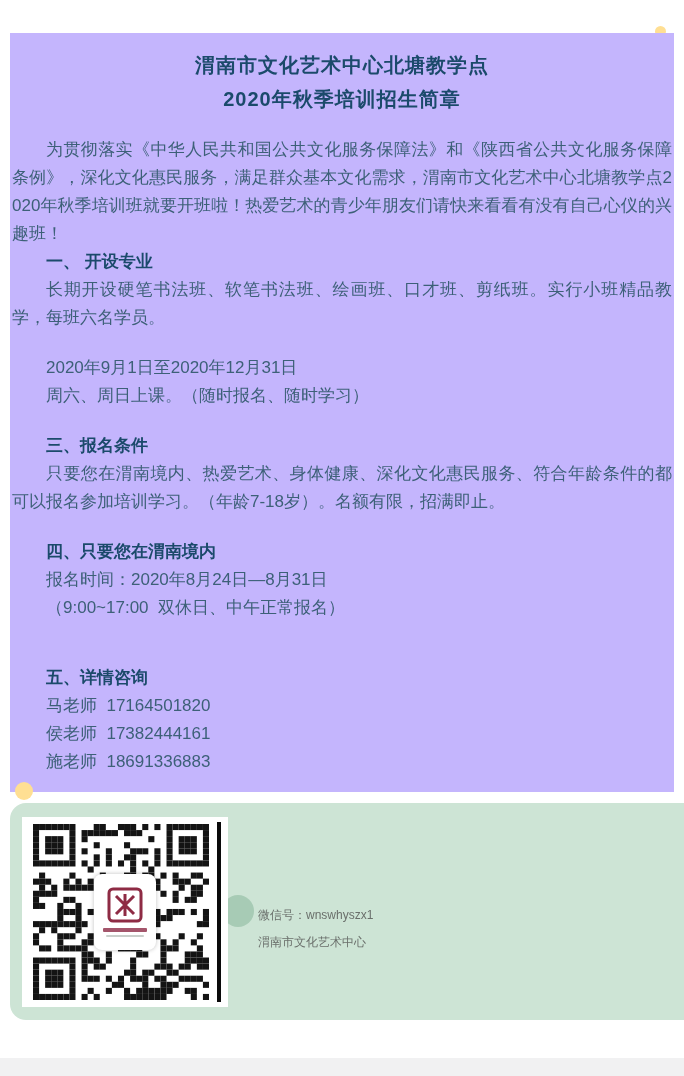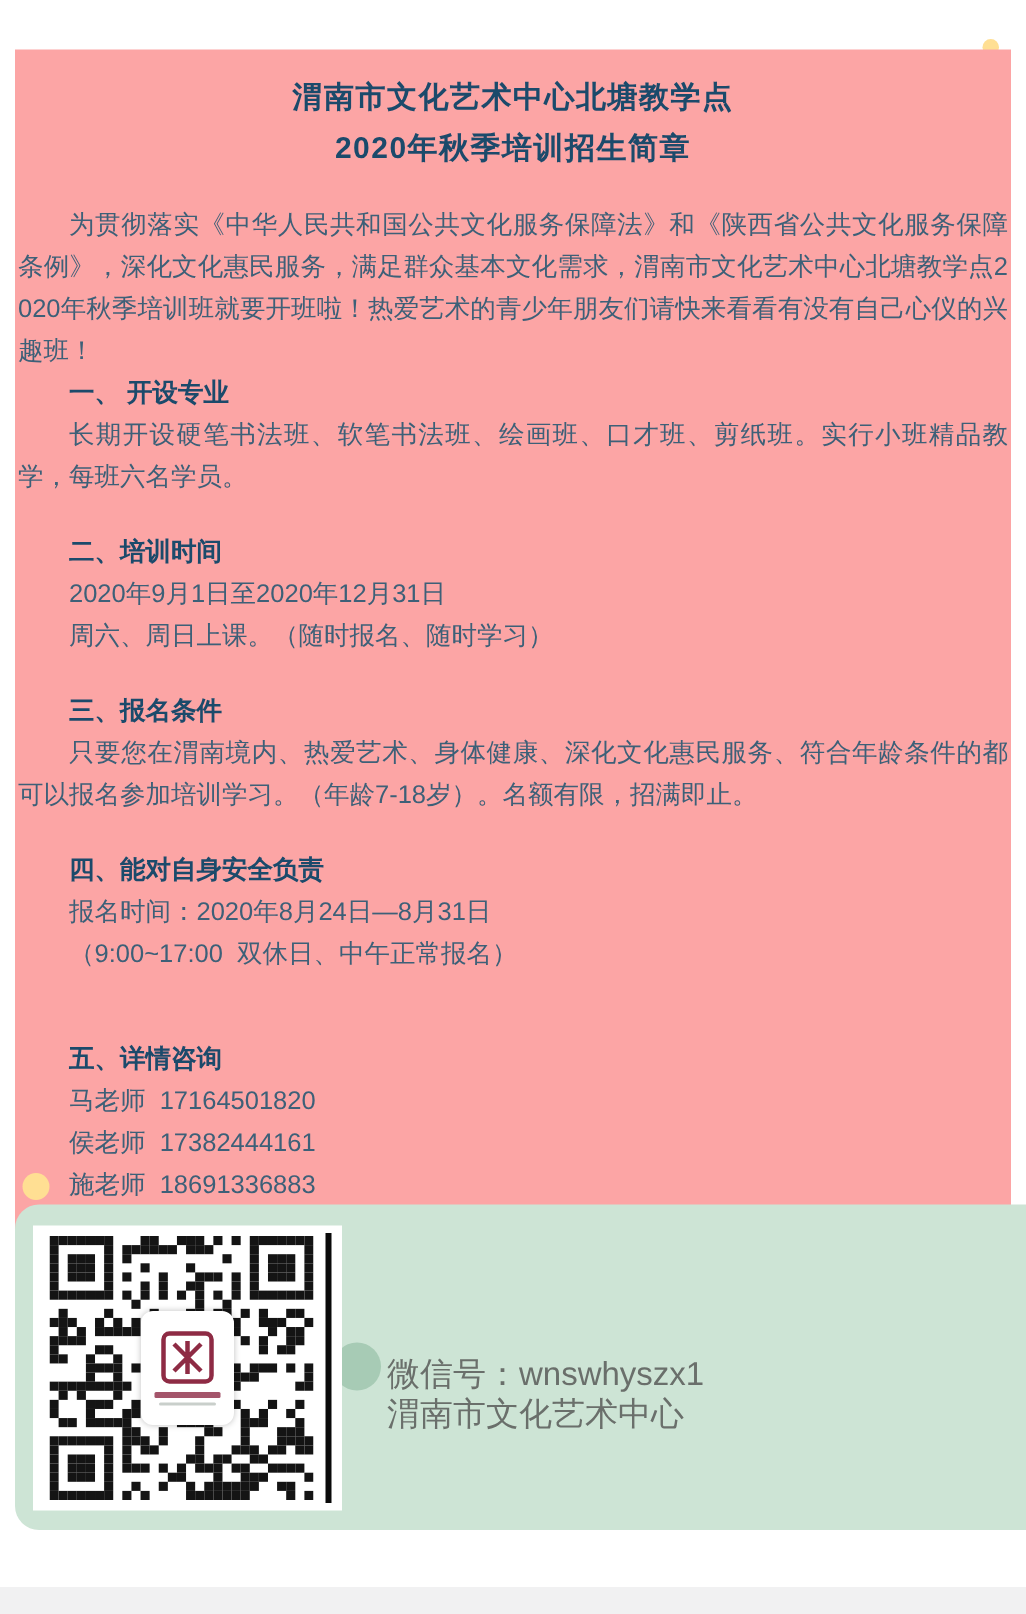--- a/index.html
+++ b/index.html
@@ -4,21 +4,21 @@
 <style>
   html,body{margin:0;padding:0;}
   body{
     width:684px;height:1076px;position:relative;overflow:hidden;
     background:#ffffff;
     font-family:"Liberation Sans","DejaVu Sans",sans-serif;
   }
   
   .panel{
     position:absolute;left:10px;top:33px;width:664px;
-    background:#fca5a5;
+    background:#c4b5fd;
     padding:15px 2px 16px 2px;box-sizing:border-box;
   }
   .title-line{
     text-align:center;font-size:20px;line-height:34px;font-weight:bold;
     color:#1B4A6B;letter-spacing:1px;
   }
   .doc-body{margin-top:20px;}
   .para{
     margin:0;font-size:17px;line-height:28px;color:#3D6078;
     text-align:justify;text-indent:2em;white-space:pre-wrap;
@@ -53,21 +53,21 @@
   }
   .emblem{width:36px;height:36px;}
   .cap1{width:44px;height:4px;background:#A4556B;margin-top:5px;border-radius:1px;}
   .cap2{width:38px;height:2px;background:#C9CFCB;margin-top:3px;border-radius:1px;}
   .bump{
     position:absolute;left:212px;top:92px;width:32px;height:32px;border-radius:50%;
     background:#A7CBB5;z-index:1;
   }
   .footer-text{
     position:absolute;left:248px;top:99px;z-index:2;
-    font-size:22px;line-height:27px;color:#6A6F6B;
+    font-size:12px;line-height:27px;color:#6A6F6B;
   }
   
   .bottom-bar{
     position:absolute;left:0;top:1058px;width:684px;height:18px;background:#F1F1F2;
   }
 </style>
 </head>
 <body>
 
 <div class="dot dot-top"></div>
@@ -76,30 +76,29 @@
   <div class="title-line">渭南市文化艺术中心北塘教学点</div>
   <div class="title-line">2020年秋季培训招生简章</div>
   <div class="doc-body">
     <p class="para">为贯彻落实《中华人民共和国公共文化服务保障法》和《陕西省公共文化服务保障条例》，深化文化惠民服务，满足群众基本文化需求，渭南市文化艺术中心北塘教学点2020年秋季培训班就要开班啦！热爱艺术的青少年朋友们请快来看看有没有自己心仪的兴趣班！</p>
     <div id="sections">
         <div class="section">
           <p class="para heading">一、 开设专业</p>
           <p class="para">长期开设硬笔书法班、软笔书法班、绘画班、口才班、剪纸班。实行小班精品教学，每班六名学员。</p>
         </div>
         <div class="section">
-          <p class="para heading">二、培训时间</p>
           <p class="para">2020年9月1日至2020年12月31日</p>
           <p class="para">周六、周日上课。（随时报名、随时学习）</p>
         </div>
         <div class="section">
           <p class="para heading">三、报名条件</p>
           <p class="para">只要您在渭南境内、热爱艺术、身体健康、深化文化惠民服务、符合年龄条件的都可以报名参加培训学习。（年龄7-18岁）。名额有限，招满即止。</p>
         </div>
         <div class="section">
-          <p class="para heading">四、能对自身安全负责</p>
+          <p class="para heading">四、只要您在渭南境内</p>
           <p class="para">报名时间：2020年8月24日—8月31日</p>
           <p class="para">（9:00~17:00  双休日、中午正常报名）</p>
           <div class="spacer"></div>
         </div>
         <div class="section">
           <p class="para heading">五、详情咨询</p>
           <p class="para">马老师  17164501820</p>
           <p class="para">侯老师  17382444161</p>
           <p class="para">施老师  18691336883</p>
         </div>

